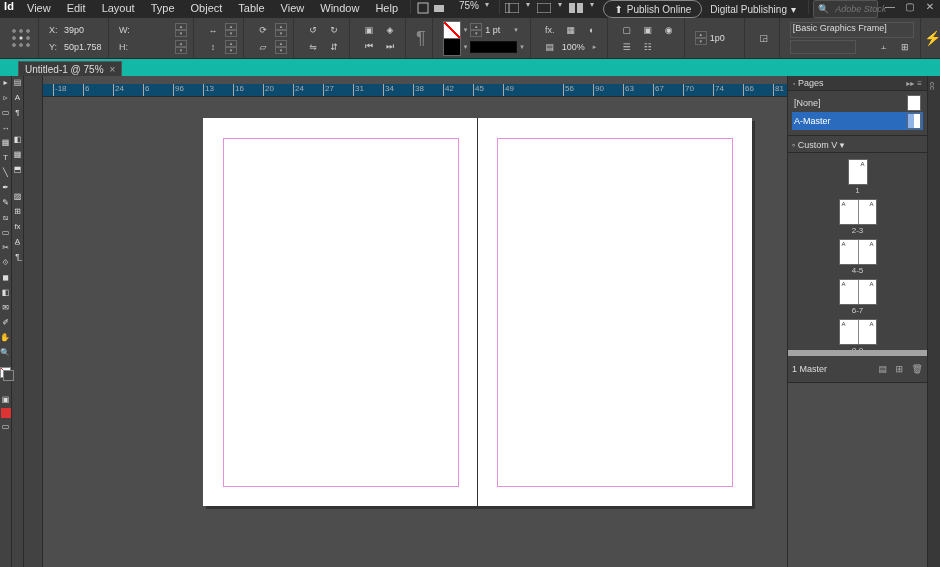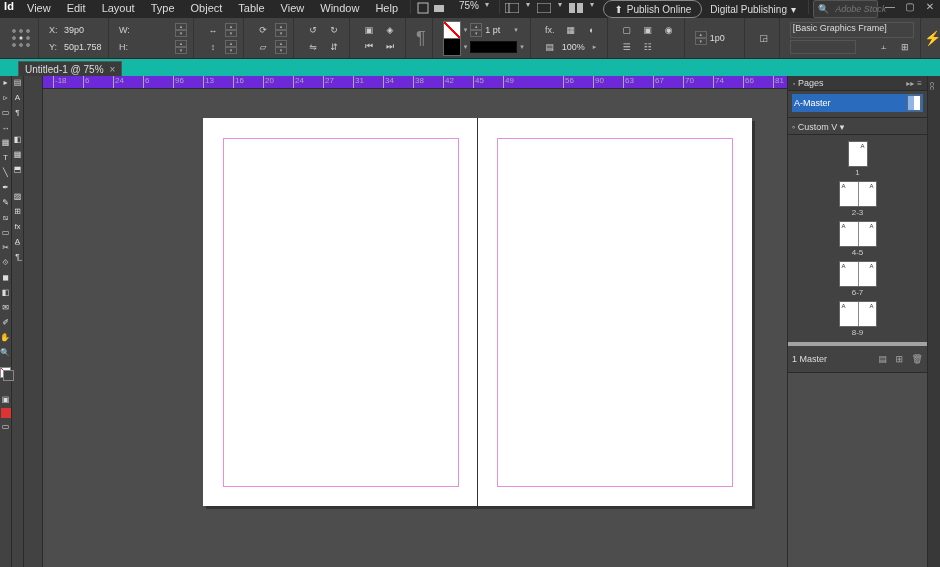--- a/index.html
+++ b/index.html
@@ -30,21 +30,21 @@
 .doc-tab .x{color:#aaa;font-size:10px}
 .workspace{position:absolute;top:76px;left:0;right:0;bottom:0;display:flex}
 .left-tools{width:11px;background:#424242;border-right:1px solid #2a2a2a;display:flex;flex-direction:column;align-items:center;padding-top:0;gap:2px}
 .left-tools2{width:11px;background:#424242;border-right:1px solid #2a2a2a;display:flex;flex-direction:column;align-items:center;padding-top:0;gap:2px}
 .left-tools .t,.left-tools2 .t{width:10px;height:13px;display:flex;align-items:center;justify-content:center;color:#ddd;font-size:8px}
 .left-tools .sw,.left-tools2 .sw{width:12px;height:12px;margin-top:6px;position:relative}
 .left-tools .sw .fill{position:absolute;width:9px;height:9px;border:1px solid #888;background:#fff}
 .left-tools .sw .stroke{position:absolute;right:-2px;bottom:-2px;width:9px;height:9px;border:1px solid #888;background:#424242}
 .vert-ruler{width:18px;background:#424242;border-right:1px solid #2a2a2a;position:relative;overflow:hidden}
 .canvas-wrap{flex:1;background:#4d4d4d;position:relative;overflow:hidden}
-.horiz-ruler{position:absolute;top:0;left:0;right:0;height:12px;background:#6d28d9;border-bottom:1px solid #2a2a2a}
+.horiz-ruler{position:absolute;top:8px;left:0;right:0;height:12px;background:#0c4a6e;border-bottom:1px solid #2a2a2a}
 .ruler-tick{position:absolute;top:0;height:12px;border-left:1px solid #aaa;color:#aaa;font-size:8px;padding-left:1px}
 .spread{position:absolute;top:42px;left:160px;width:549px;height:388px;background:#fff;box-shadow:3px 3px 0 #333}
 .spread .spine{position:absolute;top:0;bottom:0;left:274px;width:1px;background:#333}
 .spread .margin{position:absolute;border:1px solid #e58fdd}
 .spread .margin.left{top:20px;left:20px;width:234px;height:347px}
 .spread .margin.right{top:20px;left:294px;width:234px;height:347px}
 .right-panels{width:139px;background:#424242;border-left:1px solid #2a2a2a;display:flex;flex-direction:column}
 .right-collapse{width:12px;background:#383838;border-left:1px solid #2a2a2a}
 .panel-tab{background:#383838;padding:2px 5px;font-size:9px;border-bottom:1px solid #2a2a2a;display:flex;justify-content:space-between;align-items:center}
 .panel-tab .icons span{font-size:8px;color:#aaa;margin-left:3px}
@@ -56,21 +56,21 @@
 .divider{height:1px;background:#2a2a2a;margin:2px 0}
 .custom-bar{padding:2px 4px;font-size:9px;border-bottom:1px solid #2a2a2a;color:#ddd}
 .pages-list{padding:6px;display:flex;flex-direction:column;align-items:center;gap:4px;flex:1;overflow:hidden}
 .page-thumb{display:flex;flex-direction:column;align-items:center;gap:1px}
 .page-thumb .pg{background:#fff;border:1px solid #666;position:relative}
 .page-thumb .pg.single{width:18px;height:24px}
 .page-thumb .pg.dbl{width:36px;height:24px}
 .page-thumb .pg.dbl::after{content:"";position:absolute;left:50%;top:0;bottom:0;width:1px;background:#888}
 .page-thumb .pg .amark{position:absolute;top:1px;font-size:6px;color:#333}
 .page-thumb .num{font-size:8px;color:#ccc}
-.panel-footer{border-top:4px solid #a3a3a3;padding:8px 4px;font-size:9px;display:flex;justify-content:space-between;}
+.panel-footer{border-top:6px solid #a3a3a3;padding:8px 4px;font-size:9px;display:flex;justify-content:space-between;}
 .panel-footer .icons span{font-size:9px;color:#aaa;margin-left:6px}
 svg{display:block}
 </style>
 </head>
 <body>
 
 <div class="menu-bar">
   <div class="app-logo">Id</div>
   <div class="item">View</div>
   <div class="item">Edit</div>
@@ -395,20 +395,24 @@
       <div class="spine"></div>
     </div>
   </div>
 
   <div class="right-panels">
     <div class="panel-tab">
       <span><span style="font-size:7px">◦</span> <span>Pages</span></span>
       <span class="icons"><span>▸▸</span><span>≡</span></span>
     </div>
     <div class="pages-section">
+      <div class="master-row">
+        <span>[None]</span>
+        <div class="thumb-icon"></div>
+      </div>
       <div class="master-row sel">
         <span>A-Master</span>
         <div class="thumb-icon half"></div>
       </div>
     </div>
     <div class="divider"></div>
     <div class="custom-bar">◦ <span>Custom V</span> ▾</div>
     <div class="pages-list" id="pageslist">
         <div class="page-thumb">
           <div class="pg single">

